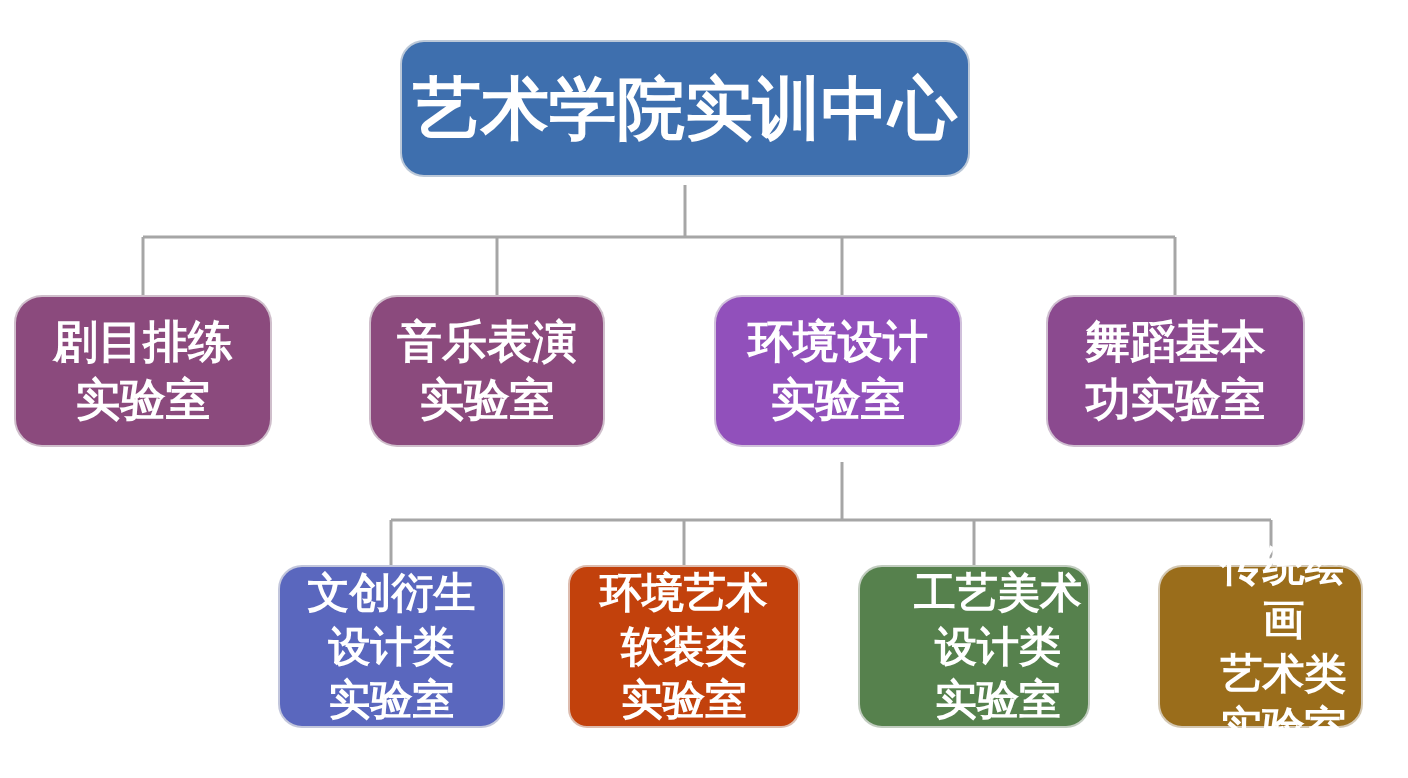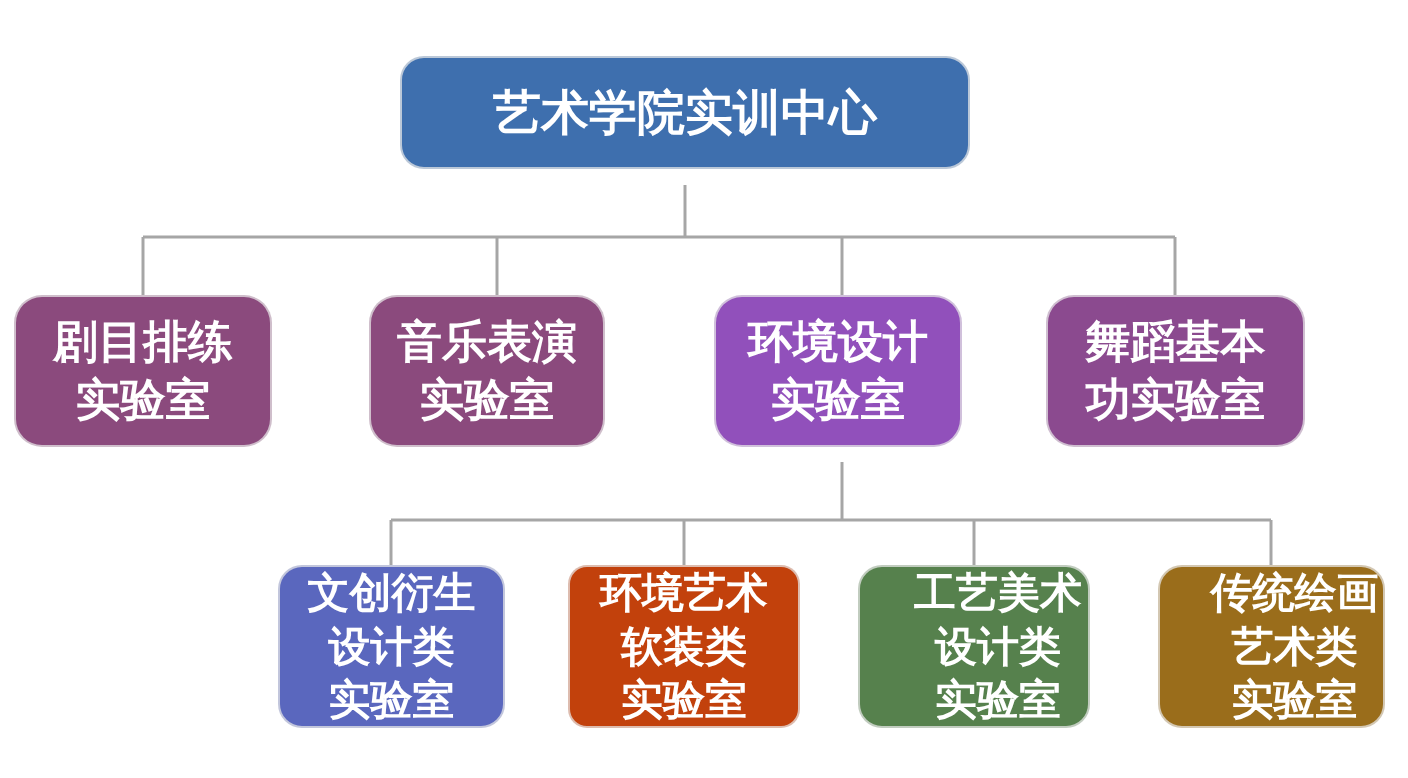--- a/index.html
+++ b/index.html
@@ -32,24 +32,24 @@
     font-weight: bold;
     border: 2px solid rgba(230,230,230,0.75);
     box-sizing: border-box;
   }
   .node .label {
     white-space: pre-line;
     line-height: 1.28;
   }
   
   .root {
-    left: 400px; top: 56px;
-    width: 570px; height: 113px;
+    left: 400px; top: 40px;
+    width: 570px; height: 137px;
     border-radius: 24px;
-    font-size: 48px;
+    font-size: 68px;
   }
   
   .l2 {
     top: 295px;
     height: 152px;
     border-radius: 28px;
     font-size: 45px;
   }
   .l2-0 { left: 14px;   width: 258px; }
   .l2-1 { left: 369px;  width: 236px; }
@@ -58,21 +58,21 @@
   
   .l3 {
     top: 565px;
     height: 163px;
     border-radius: 24px;
     font-size: 42px;
   }
   .l3-0 { left: 278px;  width: 227px; }
   .l3-1 { left: 568px;  width: 232px; }
   .l3-2 { left: 858px;  width: 232px; padding-left: 48px; }
-  .l3-3 { left: 1158px; width: 227px; padding-left: 46px; }
+  .l3-3 { left: 1158px; width: 205px; padding-left: 46px; }
 </style>
 </head>
 <body>
 
 <div class="canvas">
 
   <svg class="connectors" width="1408" height="778" viewBox="0 0 1408 778">
     <g fill="none" stroke-width="3" stroke="#a6a6a6">
 
       <path d="M685,185 V237"></path>

